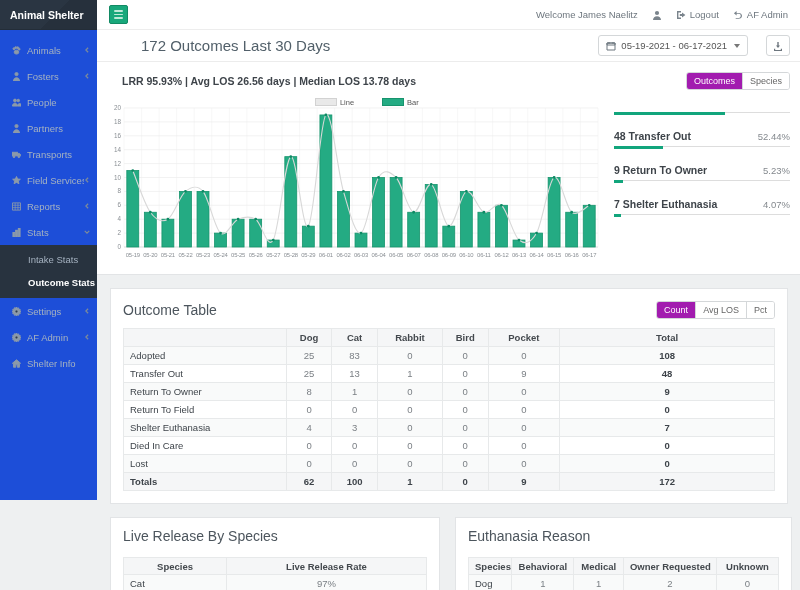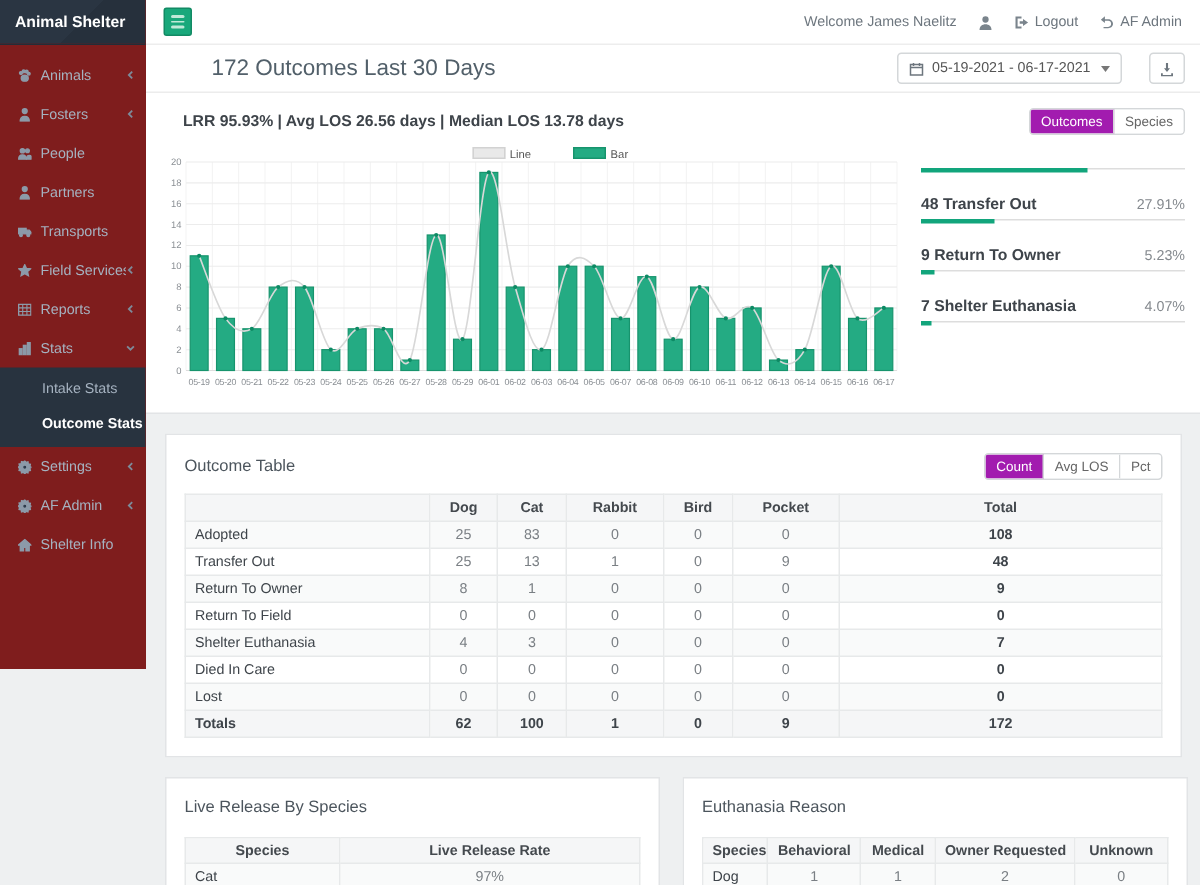--- a/index.html
+++ b/index.html
@@ -1,19 +1,19 @@
 <!DOCTYPE html>
 <html><head>
 <meta charset="utf-8">
 <style>
   *{margin:0;padding:0;box-sizing:border-box}
   html,body{width:800px;height:590px;overflow:hidden;background:#eef0f1;
     font-family:"Liberation Sans",sans-serif;color:#333}
   
-  .sidebar{position:fixed;left:0;top:0;width:97px;height:446px;background:#7f1d1d;z-index:5}
+  .sidebar{position:fixed;left:0;top:0;width:97px;height:500px;background:#1d4ed8;z-index:5}
   .logo{height:30px;background:linear-gradient(135deg,#2a3542 55%,#26303c 55%);color:#fff;
     font-size:10.5px;font-weight:bold;display:flex;align-items:center;padding-left:10px;
     border-bottom:1px solid #232d38;white-space:nowrap}
   .nav{padding-top:7px}
   .nav-item{display:flex;align-items:center;height:26px;padding:0 7px 0 12px;color:#a5b2c0;
     font-size:9.5px;cursor:pointer}
   .nav-item .icon{width:15px;display:inline-flex;align-items:center;flex:none}
   .nav-item .icon svg{width:9px;height:9px;fill:#8c9aa9;stroke:#8c9aa9}
   .nav-item .lbl{white-space:nowrap;overflow:hidden}
   .nav-item .chev{margin-left:auto;display:inline-flex}
@@ -63,21 +63,21 @@
   .summary{width:176px;margin-left:12px;padding-top:10px}
   .sum-item{margin-bottom:15px}
   .sum-top{display:flex;align-items:baseline}
   .sum-label{font-size:10.5px;font-weight:bold;color:#3e444a}
   .sum-pct{margin-left:auto;font-size:9.5px;color:#84898e}
   .sum-track{position:relative;height:3px;background:transparent;border-top:1px solid #ddd;margin-top:4px}
   .sum-bar{position:absolute;left:0;top:-1px;height:3px;background:#12a57c}
   
   .card{background:#fff;border:1px solid #e2e4e6;margin:13px 12px 0 13px;padding:9px 12px 12px}
   .card-head{display:flex;align-items:center;height:24px}
-  .card-title{font-size:11px;color:#4c555d}
+  .card-title{font-size:14px;color:#4c555d}
   
   table{border-collapse:collapse;width:100%;table-layout:fixed;margin-top:6px}
   th,td{border:1px solid #e7e9ea;font-size:9.5px;height:18px;padding:0 6px;
     text-align:center;color:#7a7f84;overflow:hidden;white-space:nowrap}
   th{font-weight:bold;color:#44494e;background:#f5f6f7}
   td.rowlabel{text-align:left;font-weight:normal;color:#3e444a}
   td.boldcell{font-weight:bold;color:#3e444a}
   tr.stripe td{background:#f9fafa}
   tr.totals td{background:#f5f6f7;font-weight:bold;color:#3e444a}
   
@@ -448,21 +448,21 @@
       </div>
       <div class="summary">
           <div class="sum-item">
             <div class="sum-track">
               <div class="sum-bar" style="width: 62.79%;"></div>
             </div>
           </div>
           <div class="sum-item">
             <div class="sum-top">
               <span class="sum-label">48 Transfer Out</span>
-              <span class="sum-pct">27.91%</span>
+              <span class="sum-pct">52.44%</span>
             </div>
             <div class="sum-track">
               <div class="sum-bar" style="width: 27.91%;"></div>
             </div>
           </div>
           <div class="sum-item">
             <div class="sum-top">
               <span class="sum-label">9 Return To Owner</span>
               <span class="sum-pct">5.23%</span>
             </div>

